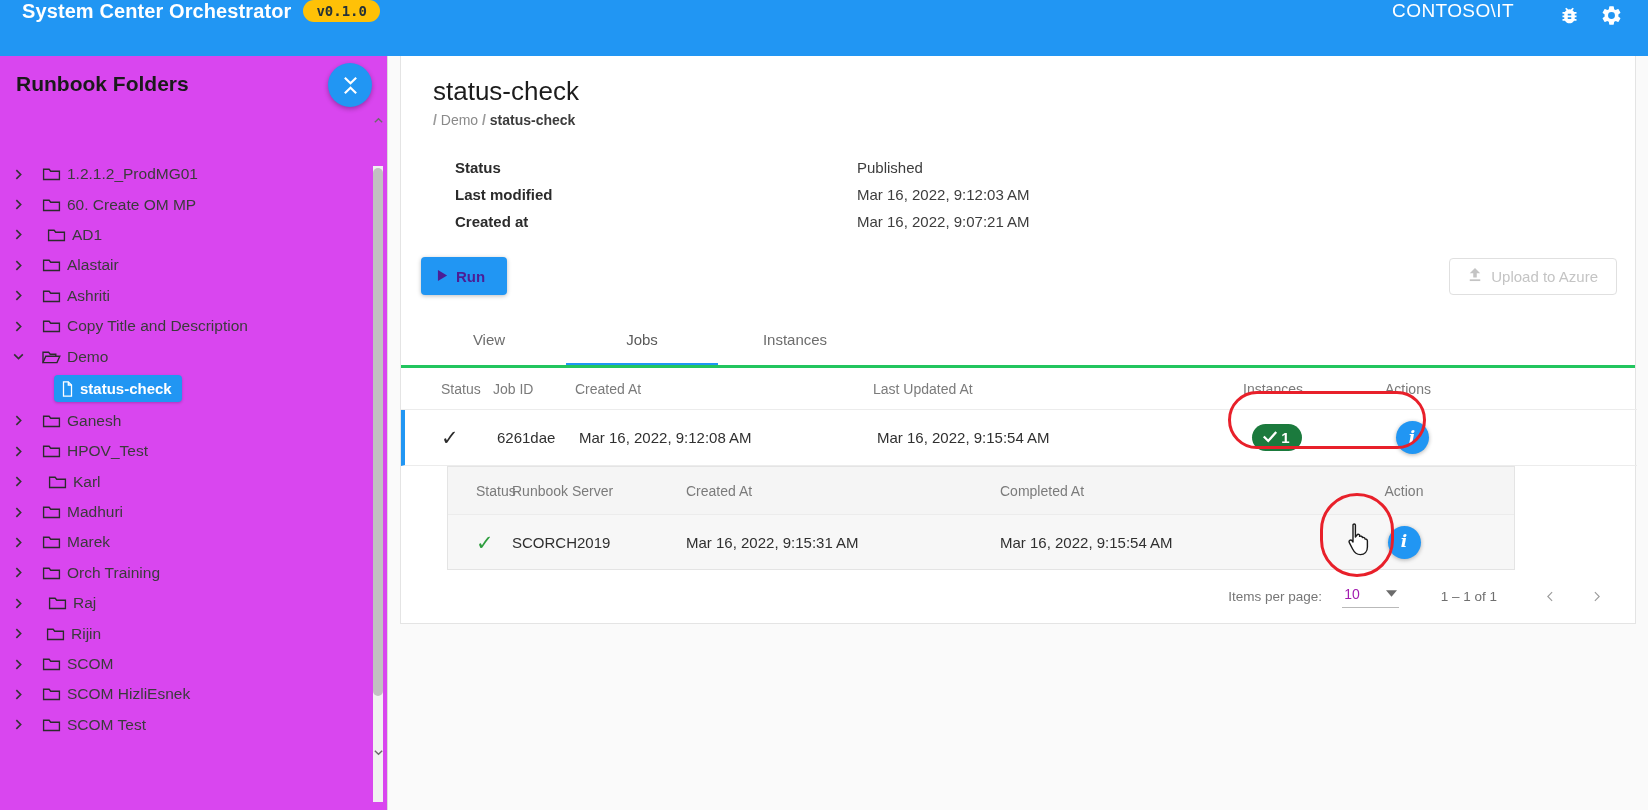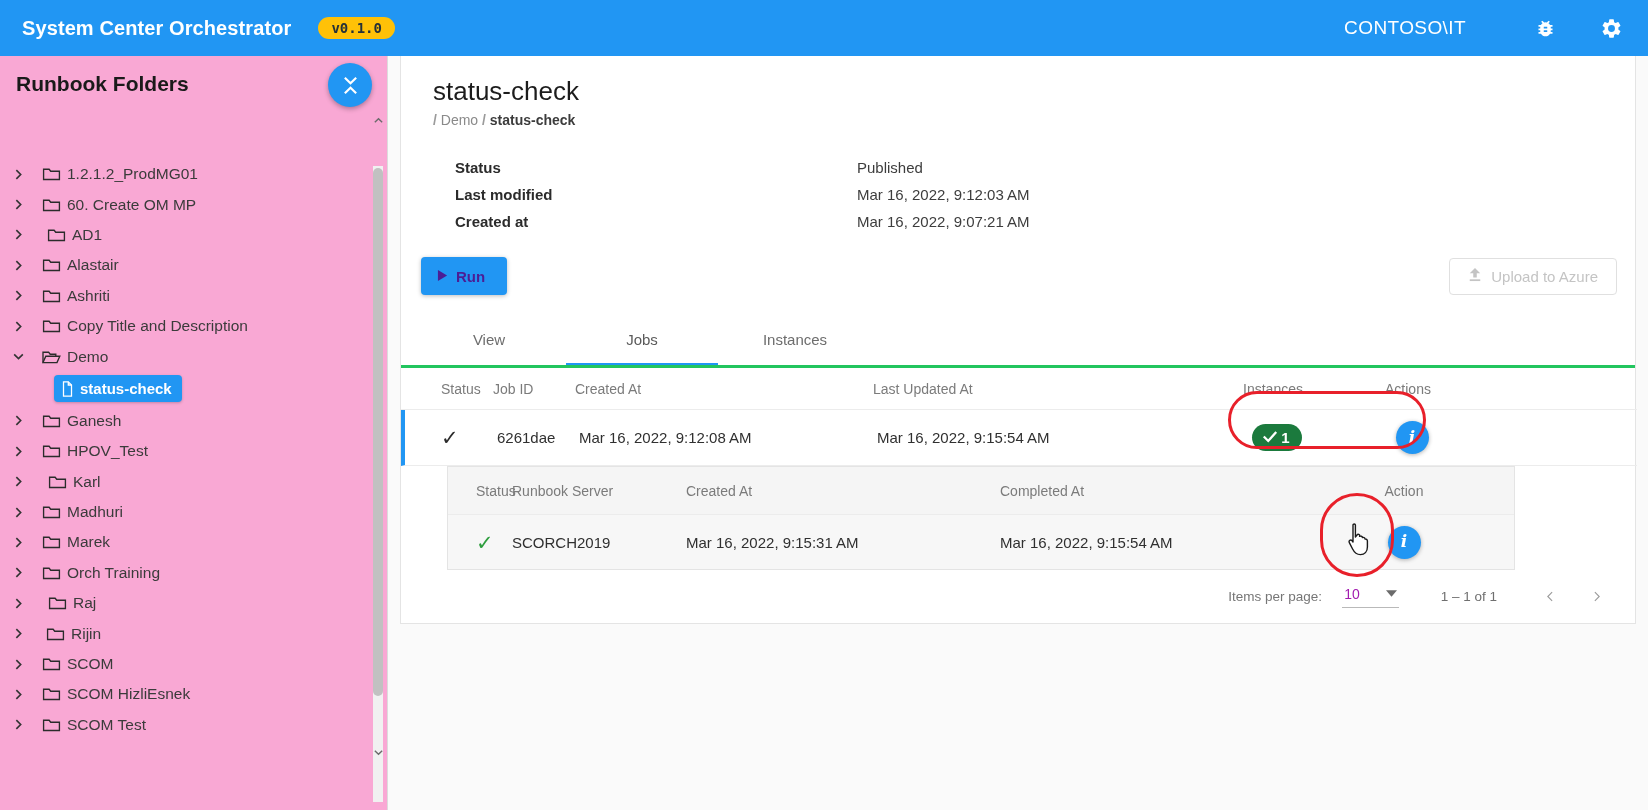--- a/index.html
+++ b/index.html
@@ -10,31 +10,30 @@
     background: #ffffff;
     font-family: "Liberation Sans", sans-serif;
     color: #333;
   }
 
   
   .app-header {
     position: absolute; top: 0; left: 0;
     width: 1648px; height: 56px;
     background: #2196f3;
-    display: flex; align-items: center;
+    display: flex; align-items: flex-start;
     padding: 0 22px;
     z-index: 40;
-    gap: 24px;
   }
   .app-title {
     font-size: 20px; font-weight: bold; color: #fff;
     letter-spacing: .1px;
   }
   .version-badge {
-    margin-left: 3px;
+    margin-left: 12px;
     background: #ffc107; color: #263238;
     font-family: "DejaVu Sans Mono", monospace;
     font-size: 14px; font-weight: bold;
     padding: 4px 13px; border-radius: 13px;
     line-height: 1;
   }
   .header-spacer { flex: 1; }
   .header-user {
     color: #fff; font-size: 19px; letter-spacing: .4px;
     margin-right: 28px;
@@ -42,21 +41,21 @@
   .header-icon {
     width: 30px; height: 30px; margin-left: 12px;
     display: flex; align-items: center; justify-content: center;
     color: #fff; cursor: pointer;
   }
 
   
   .sidebar {
     position: absolute; top: 56px; left: 0;
     width: 388px; height: 754px;
-    background: #f9a8d4;
+    background: #d946ef;
     border-right: 1px solid #dcdcdc;
     overflow: hidden;
   }
   .sidebar-title {
     font-size: 21px; font-weight: bold; color: #1a1a1a;
     padding: 16px 0 14px 16px;
   }
   .collapse-fab {
     position: absolute; top: 63px; left: 328px;
     width: 44px; height: 44px; border-radius: 50%;

